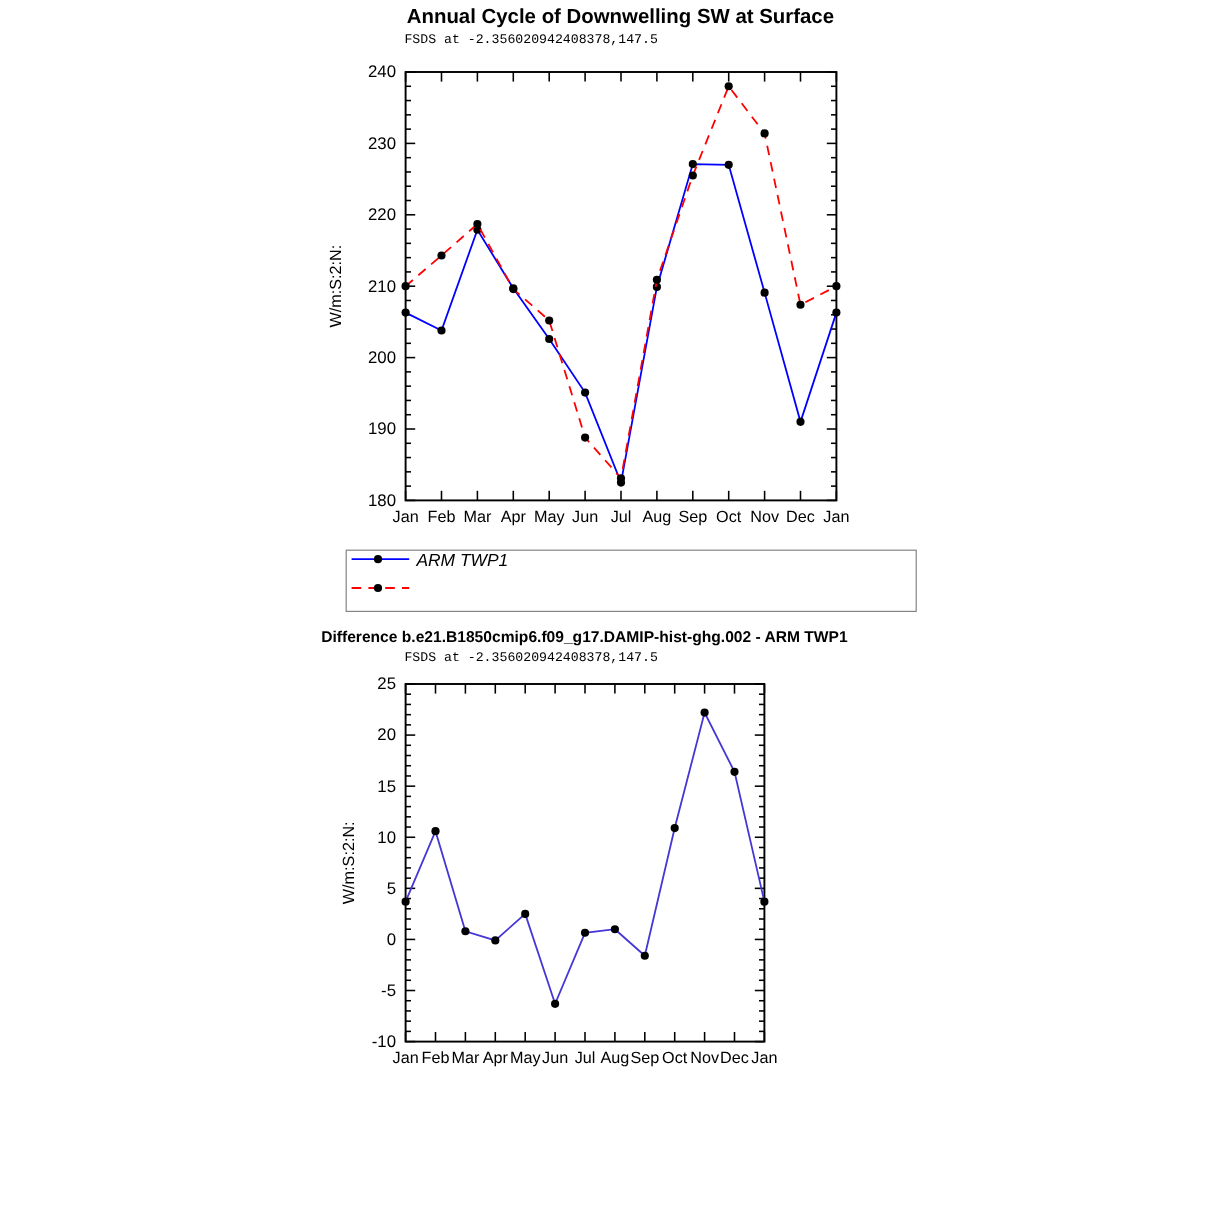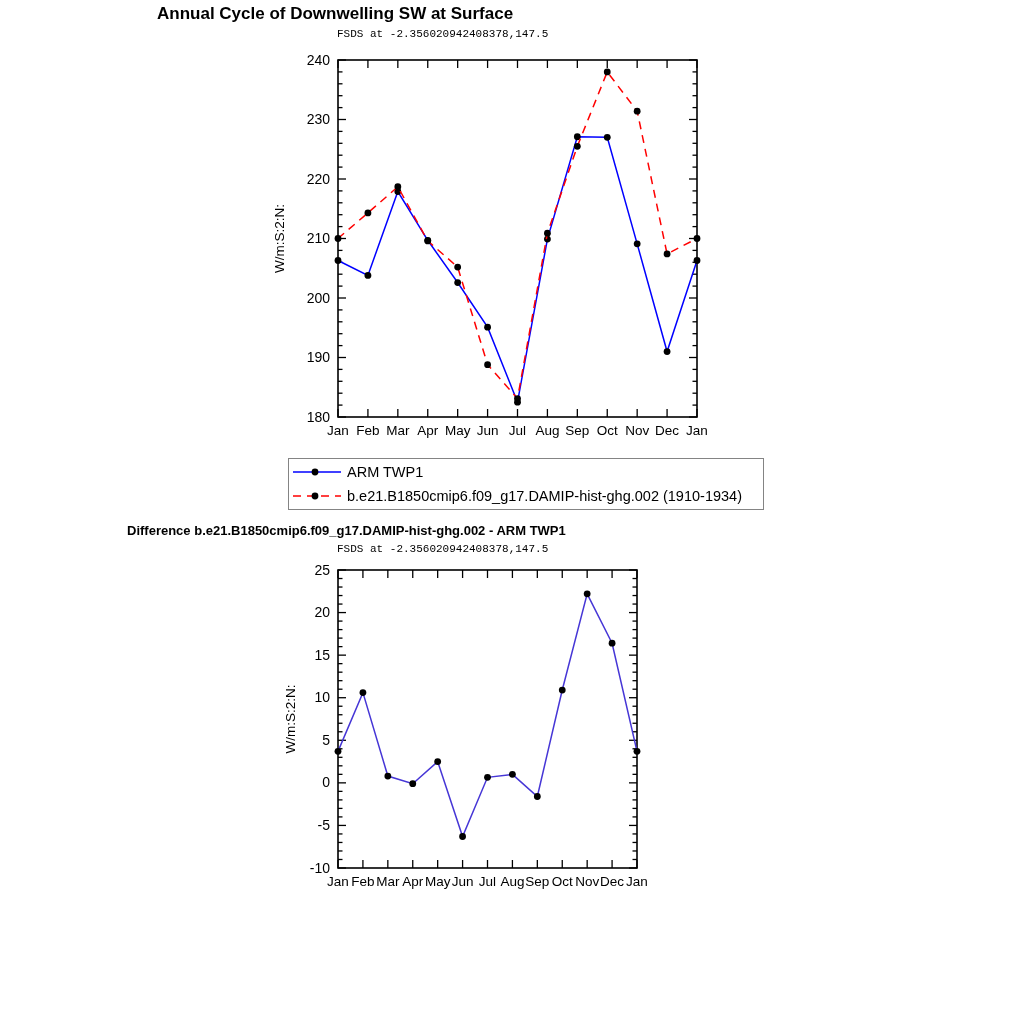--- a/index.html
+++ b/index.html
@@ -7,20 +7,21 @@
     position: relative;
     width: 1024px;
     height: 1024px;
     background: #ffffff;
     font-family: "Liberation Sans", "DejaVu Sans", sans-serif;
     color: #000;
     overflow: hidden;
   }
   .chart-title {
     position: absolute;
+    text-align: center;
     font-weight: bold;
     white-space: nowrap;
   }
   #title-annual { left: 157px; top: 4px; width: 720px; font-size: 17px; }
   #title-diff   { left: 127px; top: 523px; width: 720px; font-size: 13px; }
   .chart-subtitle {
     position: absolute;
     font-size: 11px;
     white-space: nowrap;
     font-family: Liberation Mono, monospace;
@@ -35,21 +36,21 @@
     left: 288px; top: 458px;
     width: 476px; height: 52px;
     border: 1px solid #848484;
     box-sizing: border-box;
     background: #ffffff;
     display: flex;
     flex-direction: column;
     justify-content: center;
     padding-left: 2px;
   }
-  .legend-row { display: flex; align-items: center; height: 24px; }
+  .legend-row { display: flex; align-items: flex-start; height: 24px; font-style: italic; }
   .legend-sample { width: 56px; height: 12px; flex: 0 0 56px; }
   .legend-label { font-size: 14.5px; white-space: nowrap; }
   text { fill: #000; }
 </style>
 </head>
 <body>
 
 <div id="canvas">
 
   <div id="title-annual" class="chart-title">Annual Cycle of Downwelling SW at Surface</div>
@@ -209,21 +210,20 @@
         <line x1="2" y1="6" x2="50" y2="6" stroke="#0000ff" stroke-width="1.5"></line>
         <circle cx="24" cy="6" r="3.4" fill="#000000"></circle>
       </svg>
       <span class="legend-label">ARM TWP1</span>
     </div>
     <div class="legend-row">
       <svg class="legend-sample" viewBox="0 0 56 12">
         <line x1="2" y1="6" x2="50" y2="6" stroke="#ff0000" stroke-width="1.5" stroke-dasharray="8,6"></line>
         <circle cx="24" cy="6" r="3.4" fill="#000000"></circle>
       </svg>
-      <span class="legend-label">b.e21.B1850cmip6.f09_g17.DAMIP-hist-ghg.002 (1910-1934)</span>
     </div>
   </div>
 
   <div id="title-diff" class="chart-title">Difference b.e21.B1850cmip6.f09_g17.DAMIP-hist-ghg.002 - ARM TWP1</div>
 
   <div id="subtitle-diff" class="chart-subtitle">FSDS at -2.356020942408378,147.5</div>
 
   <svg id="chart-difference" class="plot-svg" width="400" height="345">
       <g stroke="#000000" stroke-width="1.3">
         <line x1="68" y1="313" x2="76" y2="313"></line>

